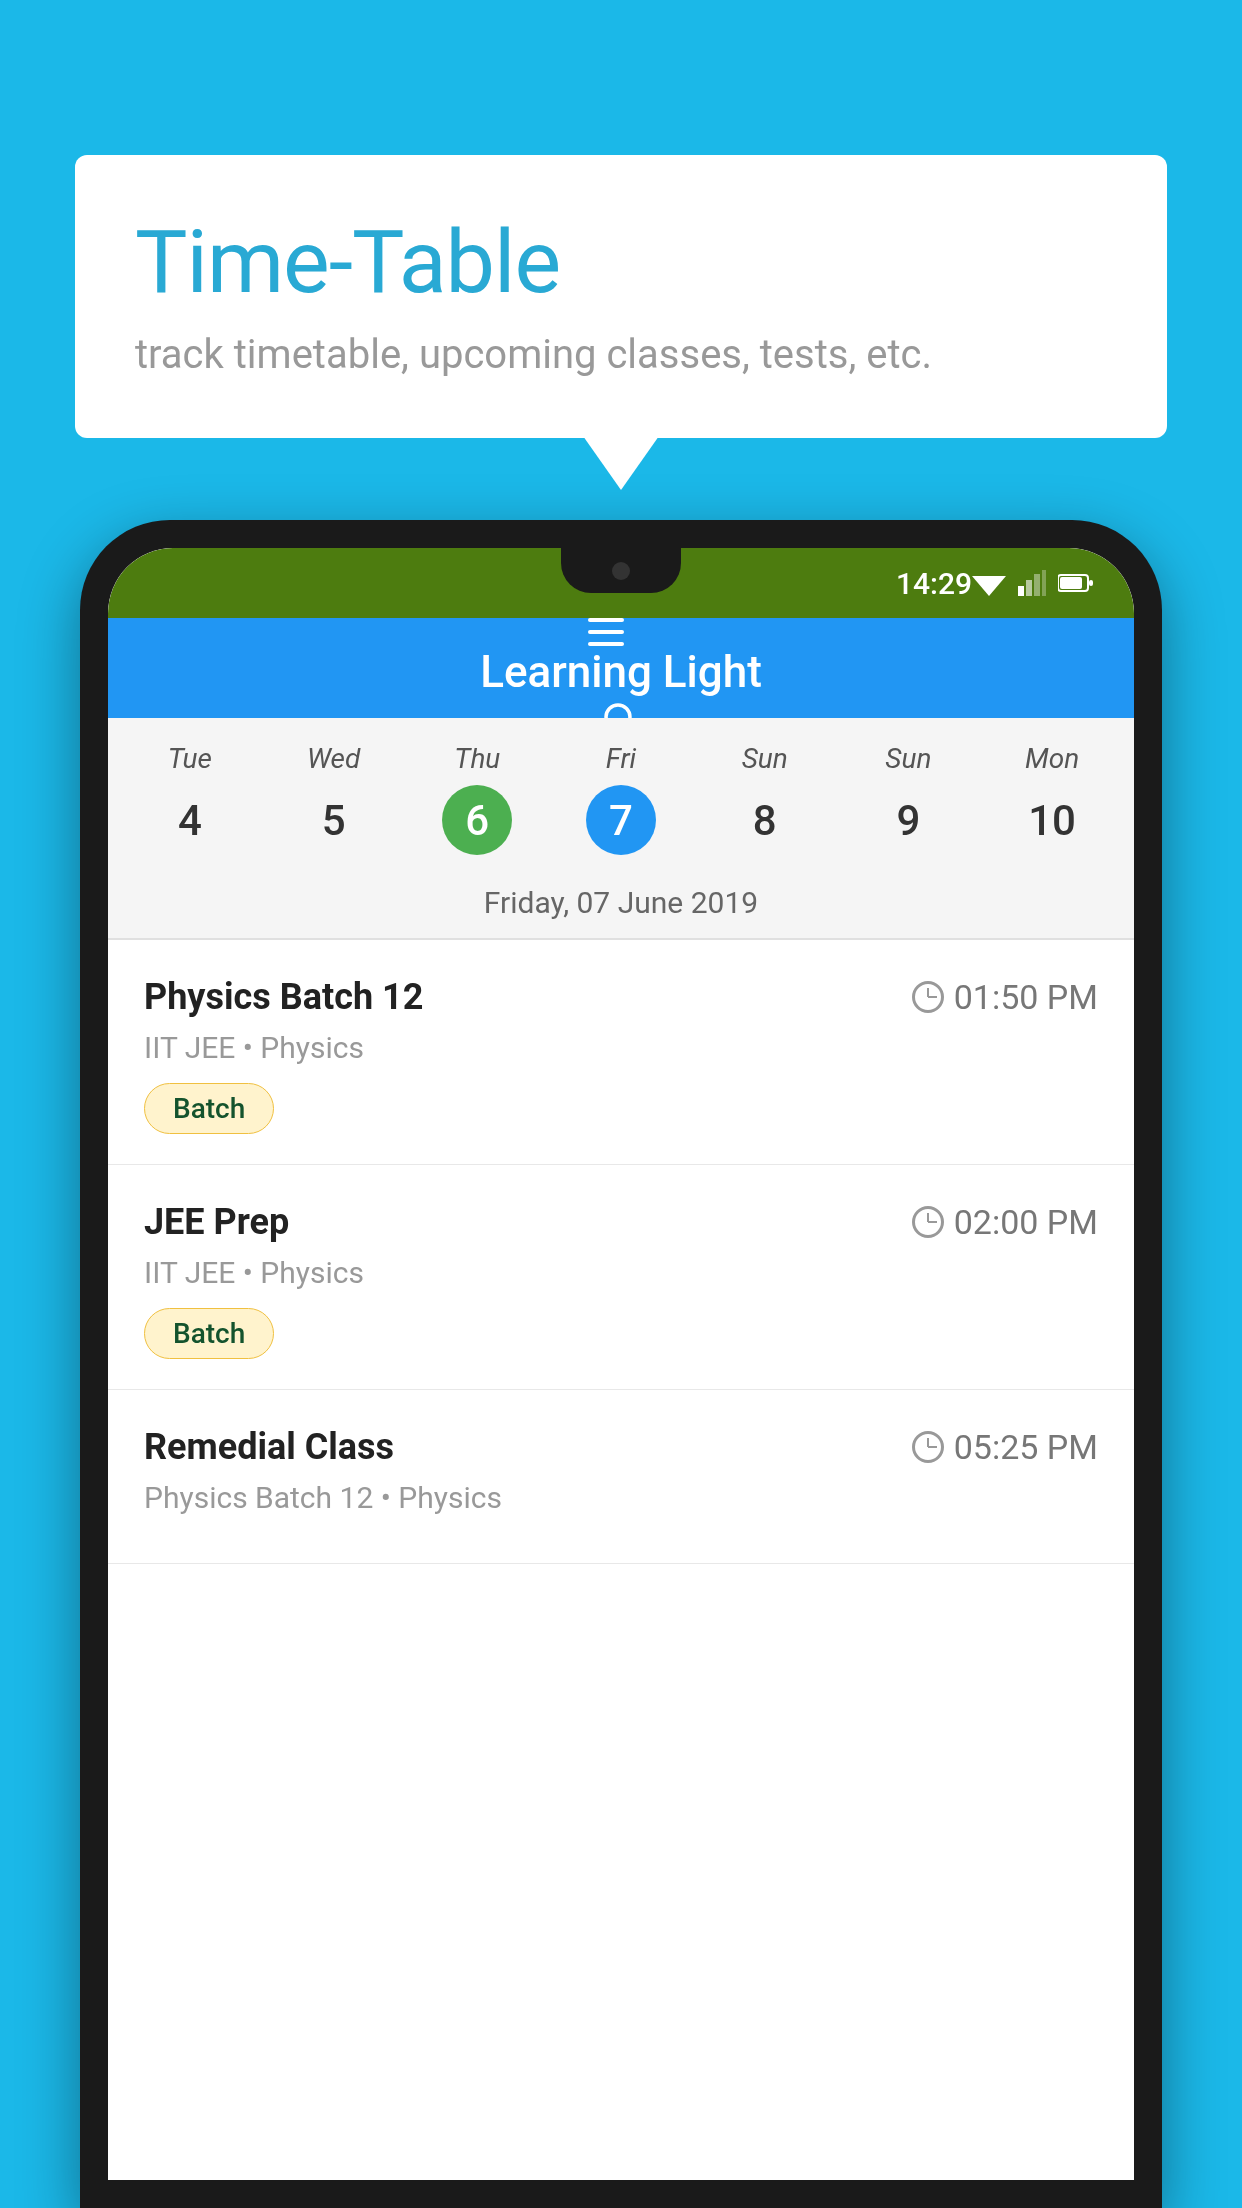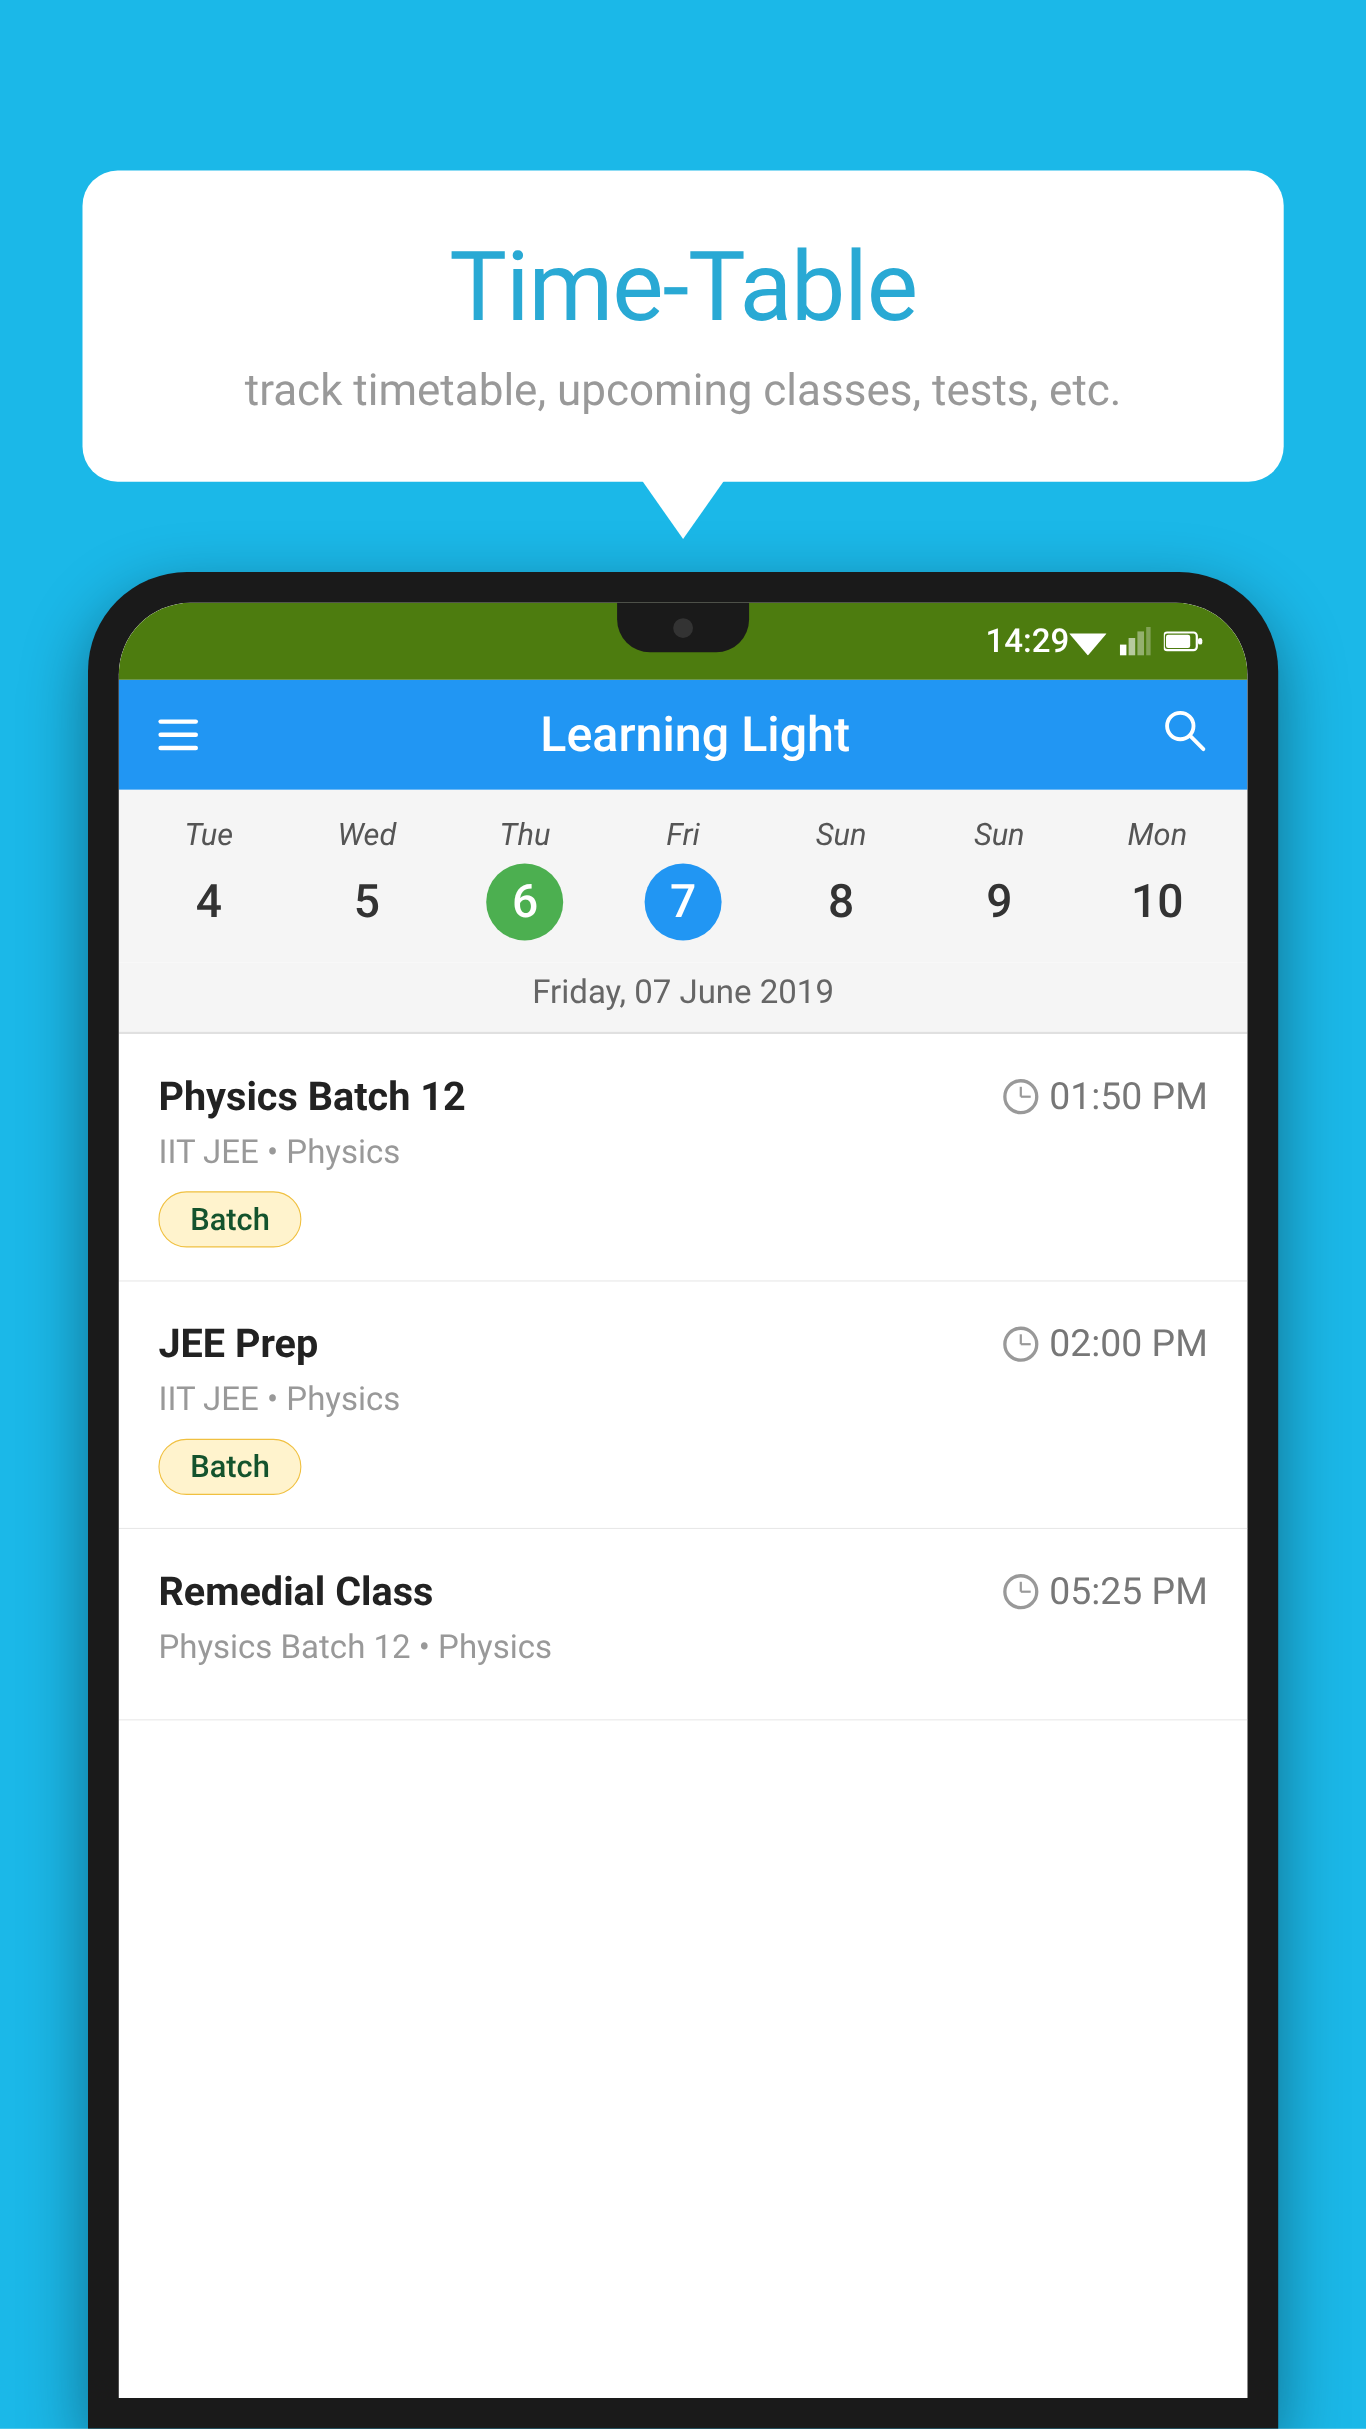--- a/index.html
+++ b/index.html
@@ -17,23 +17,23 @@
     
     .speech-bubble-container {
       position: absolute;
       top: 155px;
       left: 75px;
       right: 75px;
     }
 
     .speech-bubble {
       background: white;
-      border-radius: 32px;
+      border-radius: 12px;
       padding: 55px 60px 60px;
-      text-align: center;
+      text-align: left;
       position: relative;
     }
 
     .speech-bubble::after {
       content: '';
       position: absolute;
       bottom: -52px;
       left: 50%;
       transform: translateX(-50%);
       width: 0;
@@ -130,20 +130,21 @@
     }
 
     
     .app-bar {
       background: #2196F3;
       height: 100px;
       display: flex;
       align-items: center;
       padding: 0 36px;
       flex-shrink: 0;
+      flex-direction: column;
     }
 
     .hamburger-icon {
       display: flex;
       flex-direction: column;
       gap: 8px;
       cursor: pointer;
       margin-right: 30px;
     }
 

